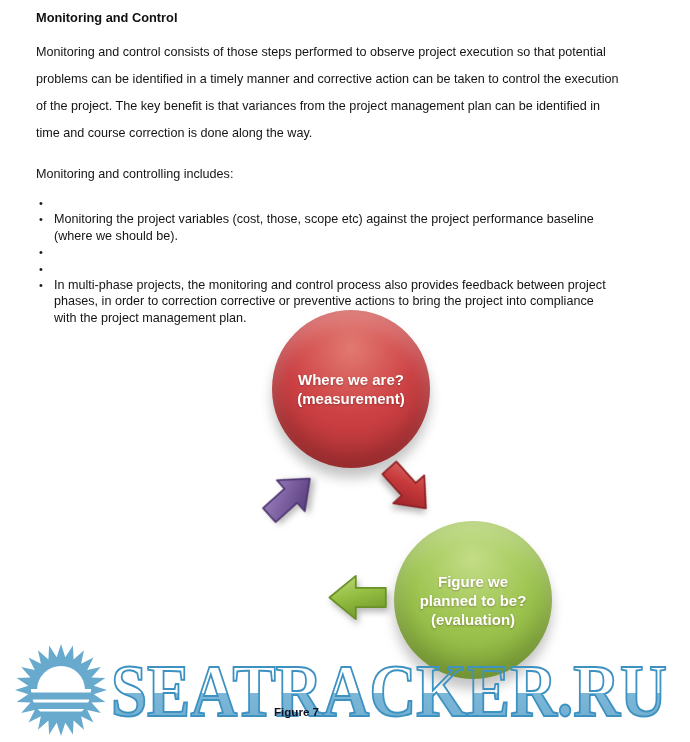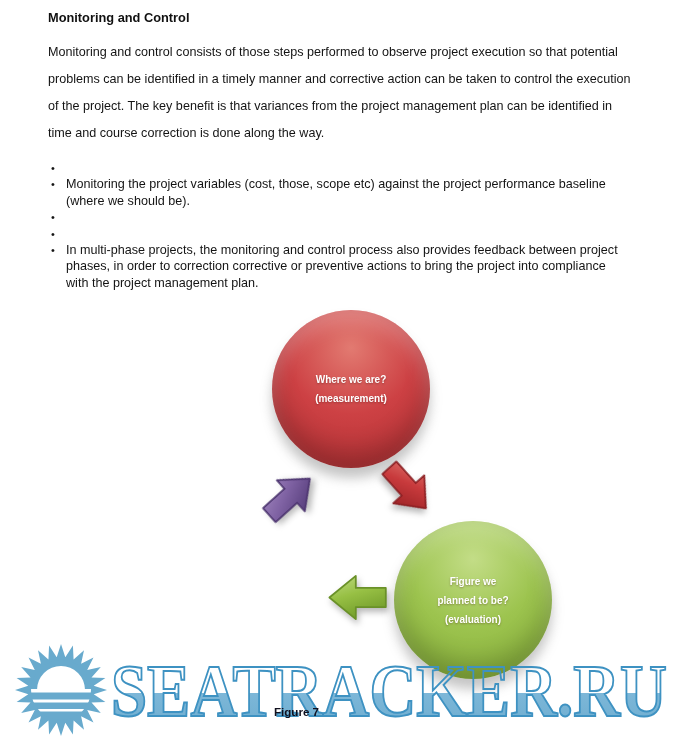--- a/index.html
+++ b/index.html
@@ -1,35 +1,35 @@
 <!DOCTYPE html>
 <html><head>
 <meta charset="utf-8">
 <style>
   html, body { margin:0; padding:0; }
   body {
     width:690px; height:742px; background:#ffffff; position:relative;
     overflow:hidden; font-family:"Liberation Sans", sans-serif; color:#141414;
   }
   
-  .content { position:absolute; left:48px; top:10px; width:596px; font-size:12.6px; }
+  .content { position:absolute; left:36px; top:10px; width:596px; font-size:12.6px; }
   .heading { font-size:12.8px; font-weight:bold; margin:0; color:#101010; }
   .body-text { margin:14px 0 0 0; line-height:27px; white-space:pre-line; }
   .lead { margin-top:19px; line-height:16px; }
   .bullets { list-style:none; margin:13px 0 0 0; padding:0 0 0 3px; }
   .bullets li { display:flex; line-height:16.4px; }
   .bullets .dot { width:15px; flex:none; font-size:11px; line-height:16.4px; }
   .li-text { white-space:pre-line; }
 
   
   .diagram { position:absolute; inset:0; z-index:1; }
   .circle {
     position:absolute; width:158px; height:158px; border-radius:50%;
     display:flex; align-items:center; justify-content:center; text-align:center;
-    color:#fff; font-weight:bold; font-size:10px; line-height:19px;
+    color:#fff; font-weight:bold; font-size:15px; line-height:19px;
     white-space:pre-line; text-shadow:0 1px 2px rgba(60,20,20,.35);
     box-shadow:0 10px 12px rgba(110,110,110,.40),
                inset 0 -16px 24px rgba(0,0,0,.20),
                inset 0 12px 18px rgba(255,255,255,.25);
   }
   .circle.red    { left:272px; top:310px;
     background:radial-gradient(circle at 50% 24%, #e27a71 0%, #cd4144 46%, #ad2e31 100%); }
   .circle.green  { left:394px; top:521px;
     background:radial-gradient(circle at 50% 24%, #c3dd87 0%, #9dc44f 46%, #82ab35 100%); }
   .circle.purple { left:152px; top:521px;
@@ -51,20 +51,21 @@
 </style>
 </head>
 <body>
 
 <div class="content">
   <h1 class="heading">Monitoring and Control</h1>
   <p class="body-text">Monitoring and control consists of those steps performed to observe project execution so that potential
 problems can be identified in a timely manner and corrective action can be taken to control the execution
 of the project.  The key benefit is that variances from the project management plan can be identified in
 time and course correction is done along the way.</p>
+  <p class="body-text lead">Monitoring and controlling includes:</p>
   <ul class="bullets">
     <li>
       <span class="dot">•</span>
       </li>
     <li>
       <span class="dot">•</span>
       <span class="li-text">Monitoring the project variables (cost, those, scope etc) against the project performance baseline
 (where we should be).</span>
       </li>
     <li>

